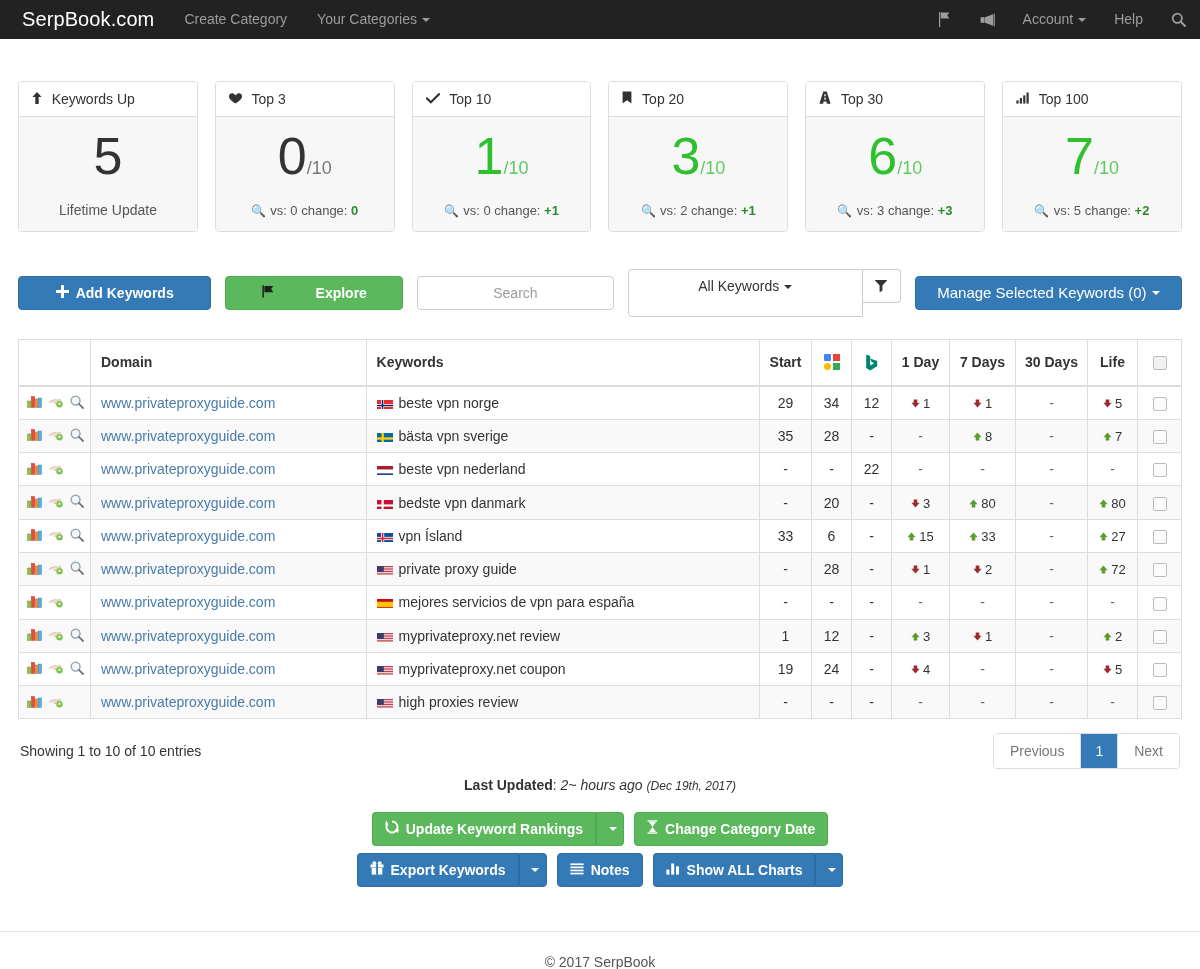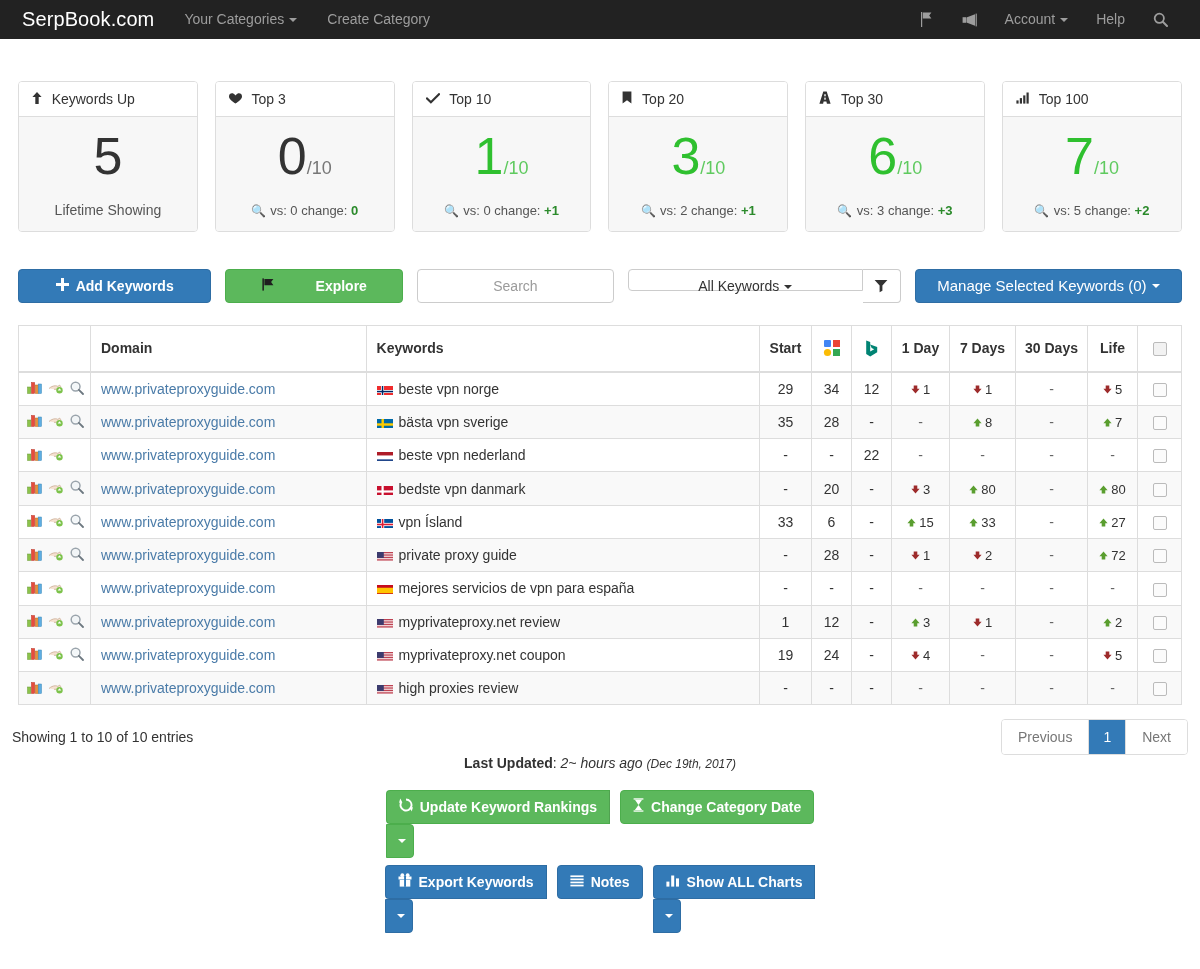--- a/index.html
+++ b/index.html
@@ -34,21 +34,21 @@
   }
   .navbar .nav-link {
     color: #9d9d9d;
     font-size: 14px;
     padding: 0 15px;
     line-height: 39px;
     text-decoration: none;
     white-space: nowrap;
   }
   .navbar .spacer { flex: 1; }
-  .navbar .right { display: flex; align-items: center; padding-right: 18px; }
+  .navbar .right { display: flex; align-items: center; }
   .navbar .icon-link {
     color: #9d9d9d;
     padding: 0 14px;
     line-height: 39px;
     display: inline-flex; align-items: center;
     text-decoration: none;
     font-size: 14px;
   }
   .caret {
     display: inline-block;
@@ -153,21 +153,21 @@
     border: 1px solid #cccccc;
     border-radius: 4px;
     background: #fff;
     text-align: center;
     line-height: 32px;
     color: #9b9b9b;
     font-size: 14px;
   }
   .select-group { display: flex; }
   .select-kw {
-    width: 235px; height: 22px;
+    width: 235px; height: 48px;
     border: 1px solid #cccccc;
     border-radius: 4px 0 0 4px;
     background: #fff;
     line-height: 32px;
     text-align: center;
     color: #333;
     font-size: 14px;
     cursor: pointer;
   }
   .filter-btn {
@@ -251,21 +251,21 @@
   .col-30d { width: 72px; }
   .col-life { width: 50px; }
   .col-chk { width: 44px; border-right: 0 !important; }
 
   
   .ricon { display:inline-block; vertical-align: middle; margin-right: 6px; }
   .ricon:last-child { margin-right: 0; }
 
   
   .below {
-    padding: 0 12px;
+    padding: 0 20px;
     display: flex;
     align-items: flex-start;
     justify-content: space-between;
     margin-top: 14px;
   }
   .showing { font-size: 14px; color: #333; padding-top: 10px; }
   .pager {
     display: inline-flex;
     border: 1px solid #dddddd;
     border-radius: 4px;
@@ -281,33 +281,34 @@
     background: #fff;
     line-height: 20px;
   }
   .pager div:last-child { border-right: 0; }
   .pager div.active { background: #337ab7; color: #fff; padding: 7px 14px; }
 
   .lastupd {
     text-align: center;
     font-size: 14px;
     color: #333;
+    margin-top: 8px;
   }
   .lastupd b { font-weight: bold; }
   .lastupd i { font-style: italic; color: #333; }
   .lastupd .small { font-size: 12px; font-style: italic; }
 
   .actionrows { margin-top: 19px; }
   .actionrow {
     display: flex;
     justify-content: center;
     gap: 10px;
     margin-bottom: 7px;
   }
-  .bgrp { display: inline-flex; flex-direction: column; }
+  .bgrp { display: inline-flex; }
   .bgrp .main {
     border-radius: 4px 0 0 4px;
     border-right: 1px solid rgba(0,0,0,.12);
   }
   .bgrp .tgl {
     border-radius: 0 4px 4px 0;
     width: 28px; padding: 0;
     display:flex; align-items:center; justify-content:center;
   }
   .btn.solo { border-radius: 4px; }
@@ -329,22 +330,22 @@
   .g-icon { display:inline-block; width:18px; height:18px; vertical-align:middle; }
   .b-icon { display:inline-block; width:17px; height:17px; vertical-align:middle; }
 </style>
 </head>
 <body>
 
 <div class="page">
 
   <div class="navbar">
     <a class="brand" href="#">SerpBook.com</a>
+    <a class="nav-link" href="#">Create Category</a>
     <a class="nav-link" href="#"><span>Your Categories</span><span class="caret"></span></a>
-    <a class="nav-link" href="#">Create Category</a>
     <div class="spacer"></div>
     <div class="right">
       <a class="icon-link" href="#">
         <svg width="13" height="15" viewBox="0 0 13 15" aria-hidden="true">
             <path d="M1 0h1.2v15H1z" fill="#9d9d9d"></path>
             <path d="M2.8 .6h8.6l-2.2 3 2.2 3H2.8z" fill="#9d9d9d"></path>
           </svg>
       </a>
       <a class="icon-link" href="#">
         <svg width="16" height="14" viewBox="0 0 16 14" aria-hidden="true">
@@ -375,21 +376,21 @@
         <div class="card-head">
           <span class="hicon">
             <svg width="10" height="12" viewBox="0 0 10 12" aria-hidden="true">
                 <path d="M5 0 L9.6 5.1 H6.7 V12 H3.3 V5.1 H0.4 Z" fill="#333"></path>
               </svg>
           </span>
           <span>Keywords Up</span>
         </div>
         <div class="card-body">
           <div class="big-num"><span>5</span><span class="denom"></span></div>
-          <div class="card-foot plain"><span>Lifetime Showing</span></div>
+          <div class="card-foot plain"><span>Lifetime Update</span></div>
         </div>
       </div>
 
       <div class="card">
         <div class="card-head">
           <span class="hicon">
             <svg width="13" height="11" viewBox="0 0 13 11" aria-hidden="true">
                 <path d="M6.5 10.6C3 8 0 5.9 0 3.4 0 1.5 1.4.3 3 .3c1.2 0 2.2.6 2.9 1.5l.6.8.6-.8C7.8.9 8.8.3 10 .3c1.6 0 3 1.2 3 3.1 0 2.5-3 4.6-6.5 7.2z" fill="#333"></path>
               </svg>
           </span>

